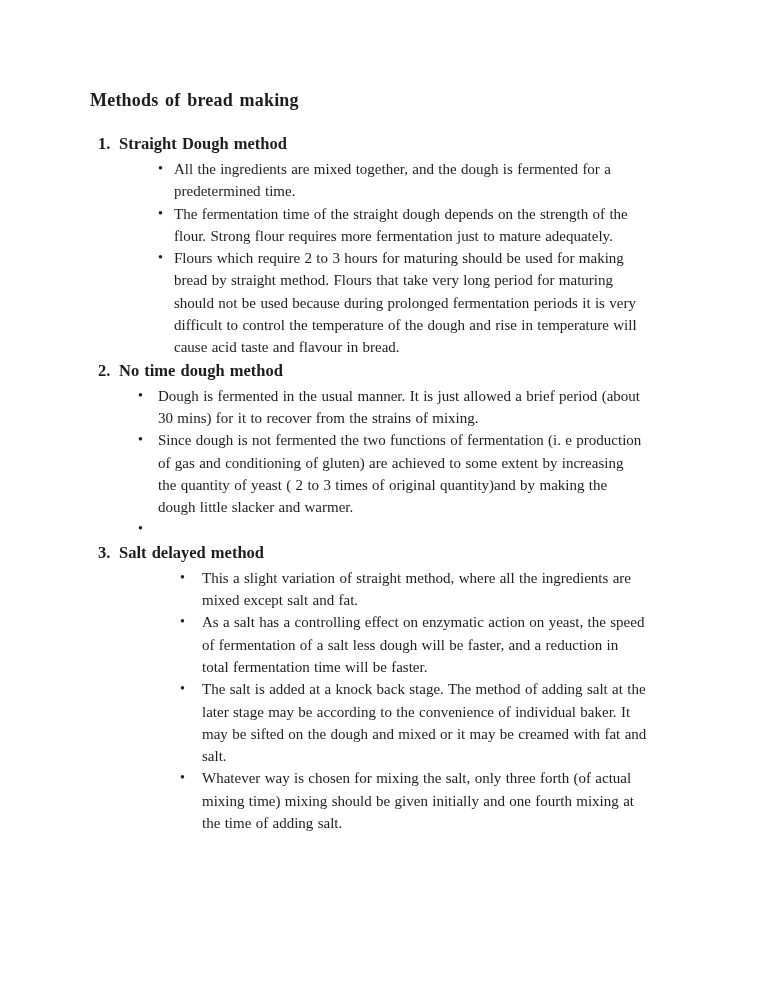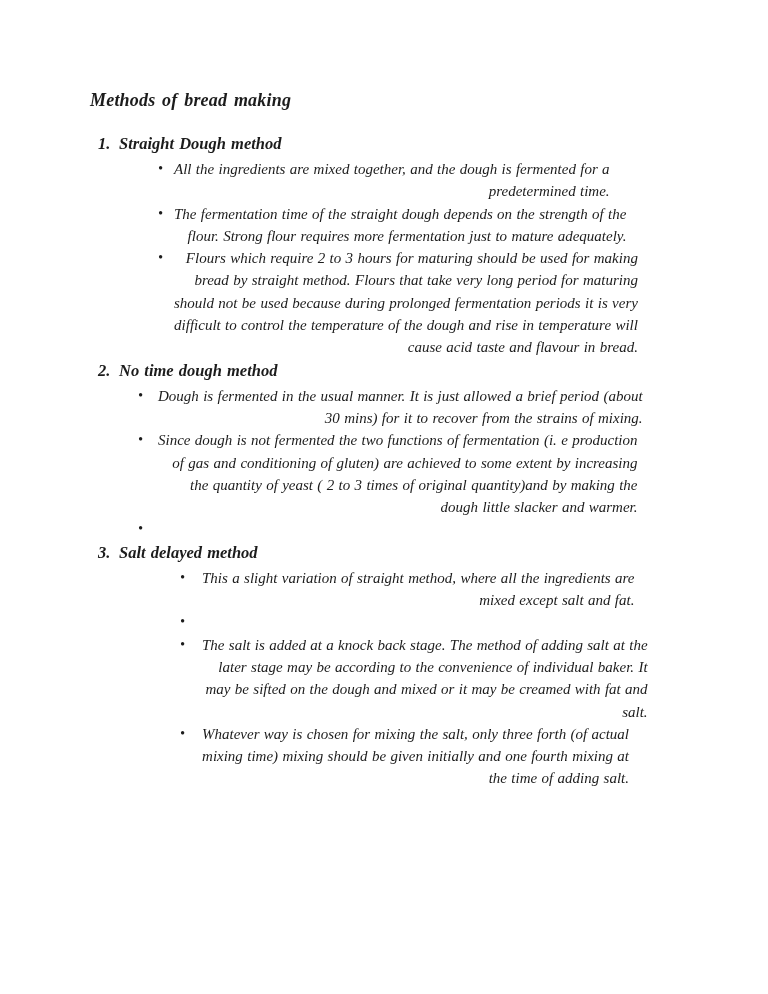--- a/index.html
+++ b/index.html
@@ -1,15 +1,15 @@
 <!DOCTYPE html>
 <html><head>
 <meta charset="utf-8">
 <style>
-  * { box-sizing: border-box; font-style: italic; }
+  * { box-sizing: border-box; }
   html, body {
     margin: 0;
     padding: 0;
     background: #ffffff;
   }
   .page {
     position: relative;
     width: 768px;
     height: 994px;
     background: #ffffff;
@@ -45,21 +45,20 @@
     line-height: 22.3px;
   }
   .bullet-item { display: flex; }
   .marker {
     flex: none;
     font-size: 14px;
   }
   .b-text {
     white-space: pre-line;
     word-spacing: 0.6px;
-    text-align: right;
   }
   
   .s1 .bullet-item { padding-left: 68px; }
   .s1 .marker { width: 16px; }
   .s2 .bullet-item { padding-left: 48px; }
   .s2 .marker { width: 20px; }
   .s3 .bullet-item { padding-left: 90px; }
   .s3 .marker { width: 22px; }
 </style>
 </head>
@@ -126,20 +125,23 @@
       <span class="h-text">Salt delayed method</span>
     </div>
     <ul class="bullets s3">
       <li class="bullet-item">
         <span class="marker">•</span>
         <span class="b-text">This a slight variation of straight method, where all the ingredients are
 mixed except salt and fat.</span>
       </li>
       <li class="bullet-item">
         <span class="marker">•</span>
+        <span class="b-text">As a salt has a controlling effect on enzymatic action on yeast, the speed
+of fermentation of a salt less dough will be faster, and a reduction in
+total fermentation time will be faster.</span>
       </li>
       <li class="bullet-item">
         <span class="marker">•</span>
         <span class="b-text">The salt is added at a knock back stage. The method of adding salt at the
 later stage may be according to the convenience of individual baker. It
 may be sifted on the dough and mixed or it may be creamed with fat and
 salt.</span>
       </li>
       <li class="bullet-item">
         <span class="marker">•</span>

